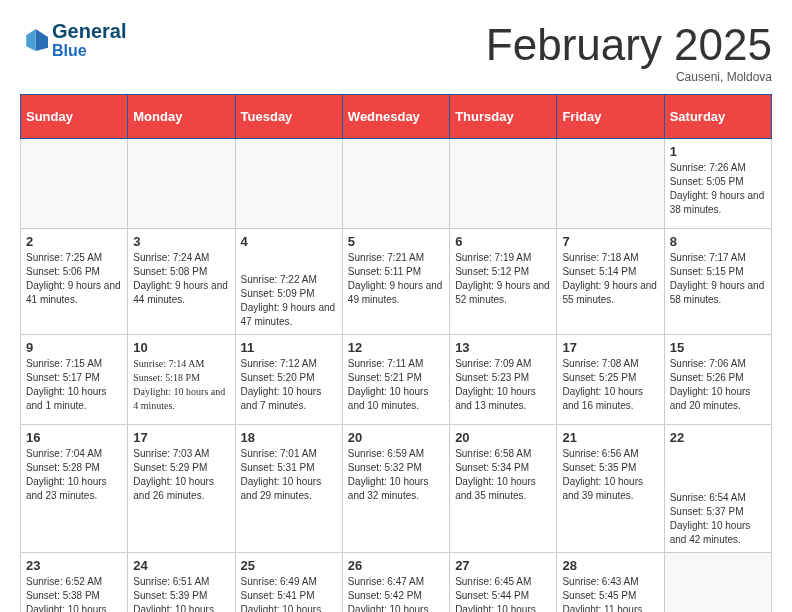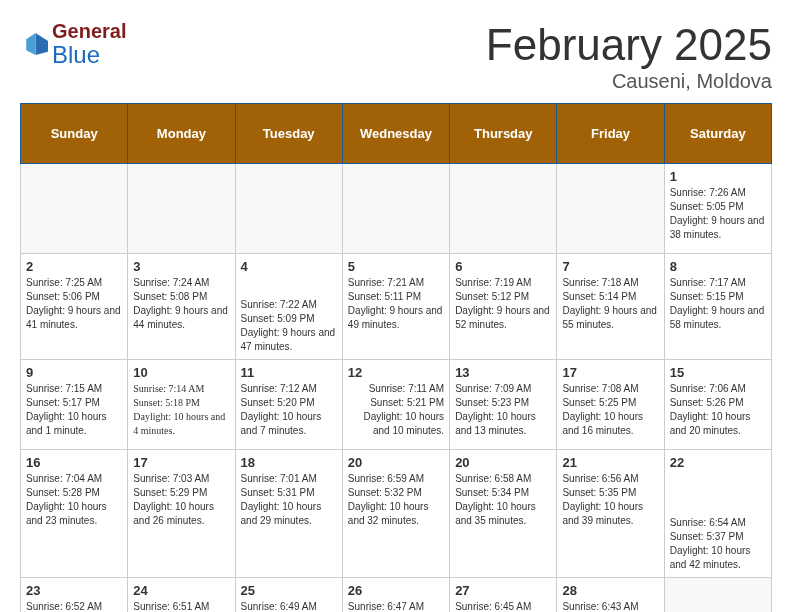--- a/index.html
+++ b/index.html
@@ -27,35 +27,35 @@
     }
     .title-block {
       text-align: right;
     }
     .month-title {
       font-size: 44px;
       font-weight: normal;
       color: #333;
     }
     .location {
-      font-size: 20px;
+      font-size: 12px;
       color: #555;
     }
     .calendar {
       width: 100%;
       border-collapse: collapse;
       table-layout: fixed;
     }
     .calendar th {
-      background-color: #a16207;
+      background-color: #ef4444;
       color: white;
-      padding: 22px 5px;
+      padding: 14px 5px;
       font-size: 13px;
       font-weight: bold;
-      text-align: center;
+      text-align: left;
       border: 1px solid #1a5a9a;
     }
     .calendar td {
       border: 1px solid #ccc;
       vertical-align: top;
       padding: 5px;
       height: 90px;
       font-size: 10.5px;
       color: #333;
       background: #fff;
@@ -77,22 +77,22 @@
 </head>
 <body>
 
 <div class="header">
   <div class="logo">
     <svg class="logo-icon" viewBox="0 0 36 36">
       <polygon points="20,4 36,14 36,28 20,32" fill="#2a6db5"></polygon>
       <polygon points="20,4 20,32 8,26 8,12" fill="#4a9fd4"></polygon>
     </svg>
     <div>
-      <div style="font-size:20px;font-weight:bold;color:#7f1d1d;line-height:1.1;">General</div>
-      <div style="font-size:24px;font-weight:normal;color:#1a6bbf;line-height:1.1;">Blue</div>
+      <div style="font-size:20px;font-weight:bold;color:#0c4a6e;line-height:1.1;">General</div>
+      <div style="font-size:16px;font-weight:bold;color:#1a6bbf;line-height:1.1;">Blue</div>
     </div>
   </div>
   <div class="title-block">
     <div class="month-title">February 2025</div>
     <div class="location">Causeni, Moldova</div>
   </div>
 </div>
 
 <table class="calendar">
   <thead>
@@ -179,21 +179,21 @@
 Daylight: 10 hours and 4 minutes.</div>
         </td>
         <td>
           <div class="day-number">11</div>
           <div class="day-info" style="white-space: pre-line;">Sunrise: 7:12 AM
 Sunset: 5:20 PM
 Daylight: 10 hours and 7 minutes.</div>
         </td>
         <td>
           <div class="day-number">12</div>
-          <div class="day-info" style="white-space: pre-line; text-align: right;">Sunrise: 7:11 AM
+          <div class="day-info" style="white-space: pre-line;">Sunrise: 7:11 AM
 Sunset: 5:21 PM
 Daylight: 10 hours and 10 minutes.</div>
         </td>
         <td>
           <div class="day-number">13</div>
           <div class="day-info" style="white-space: pre-line;">Sunrise: 7:09 AM
 Sunset: 5:23 PM
 Daylight: 10 hours and 13 minutes.</div>
         </td>
         <td>

